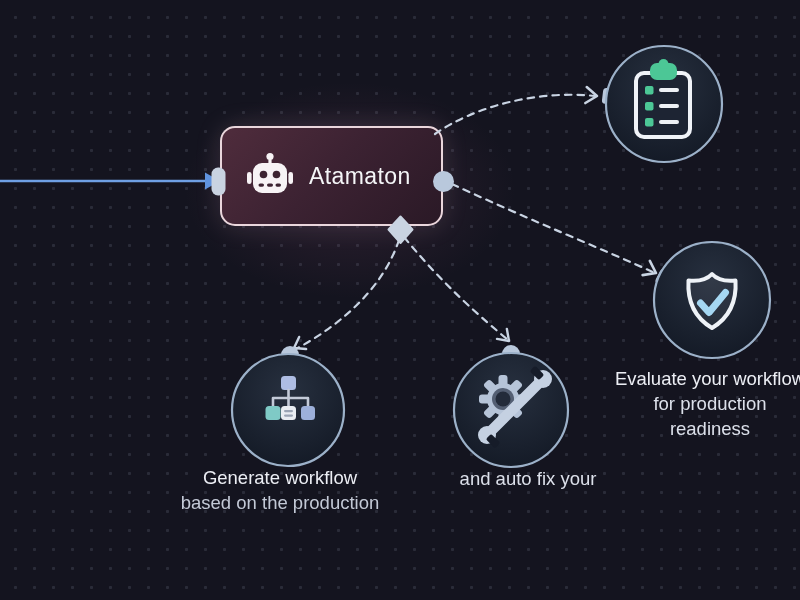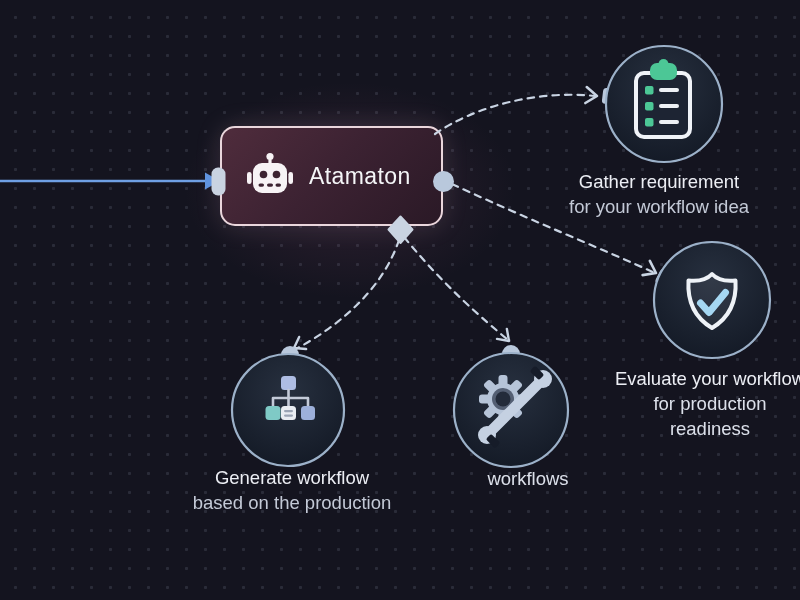--- a/index.html
+++ b/index.html
@@ -163,32 +163,28 @@
           <rect x="-3.8" y="-15" width="7.6" height="13" rx="2" fill="#161c29"></rect>
         </g>
         <circle cx="487" cy="435" r="9" fill="#c5d1e2"></circle>
         <g transform="translate(487,435) rotate(-225)">
           <rect x="-3.8" y="-15" width="7.6" height="13" rx="2" fill="#161c29"></rect>
         </g>
       </g>
     </g>
   </svg>
 
-  <div class="node-label" style="left:659px;top:169px;">
-    <span class="t1">Gather requirement</span>
-    <span class="t2">for your workflow idea</span>
-  </div>
 
   <div class="node-label" style="left:710px;top:366px;">
     <span class="t1">Evaluate your workflow</span>
     <span class="t2b">for production</span>
     <span class="t2b">readiness</span>
   </div>
 
-  <div class="node-label" style="left:292px;top:465px;">
+  <div class="node-label" style="left:280px;top:465px;">
     <span class="t1">Generate workflow</span>
     <span class="t2">based on the production</span>
   </div>
 
   <div class="node-label" style="left:528px;top:466px;">
-    <span class="t2b">workflows</span>
+    <span class="t2b">and auto fix your</span>
   </div>
 </div>
 
 </body></html>

